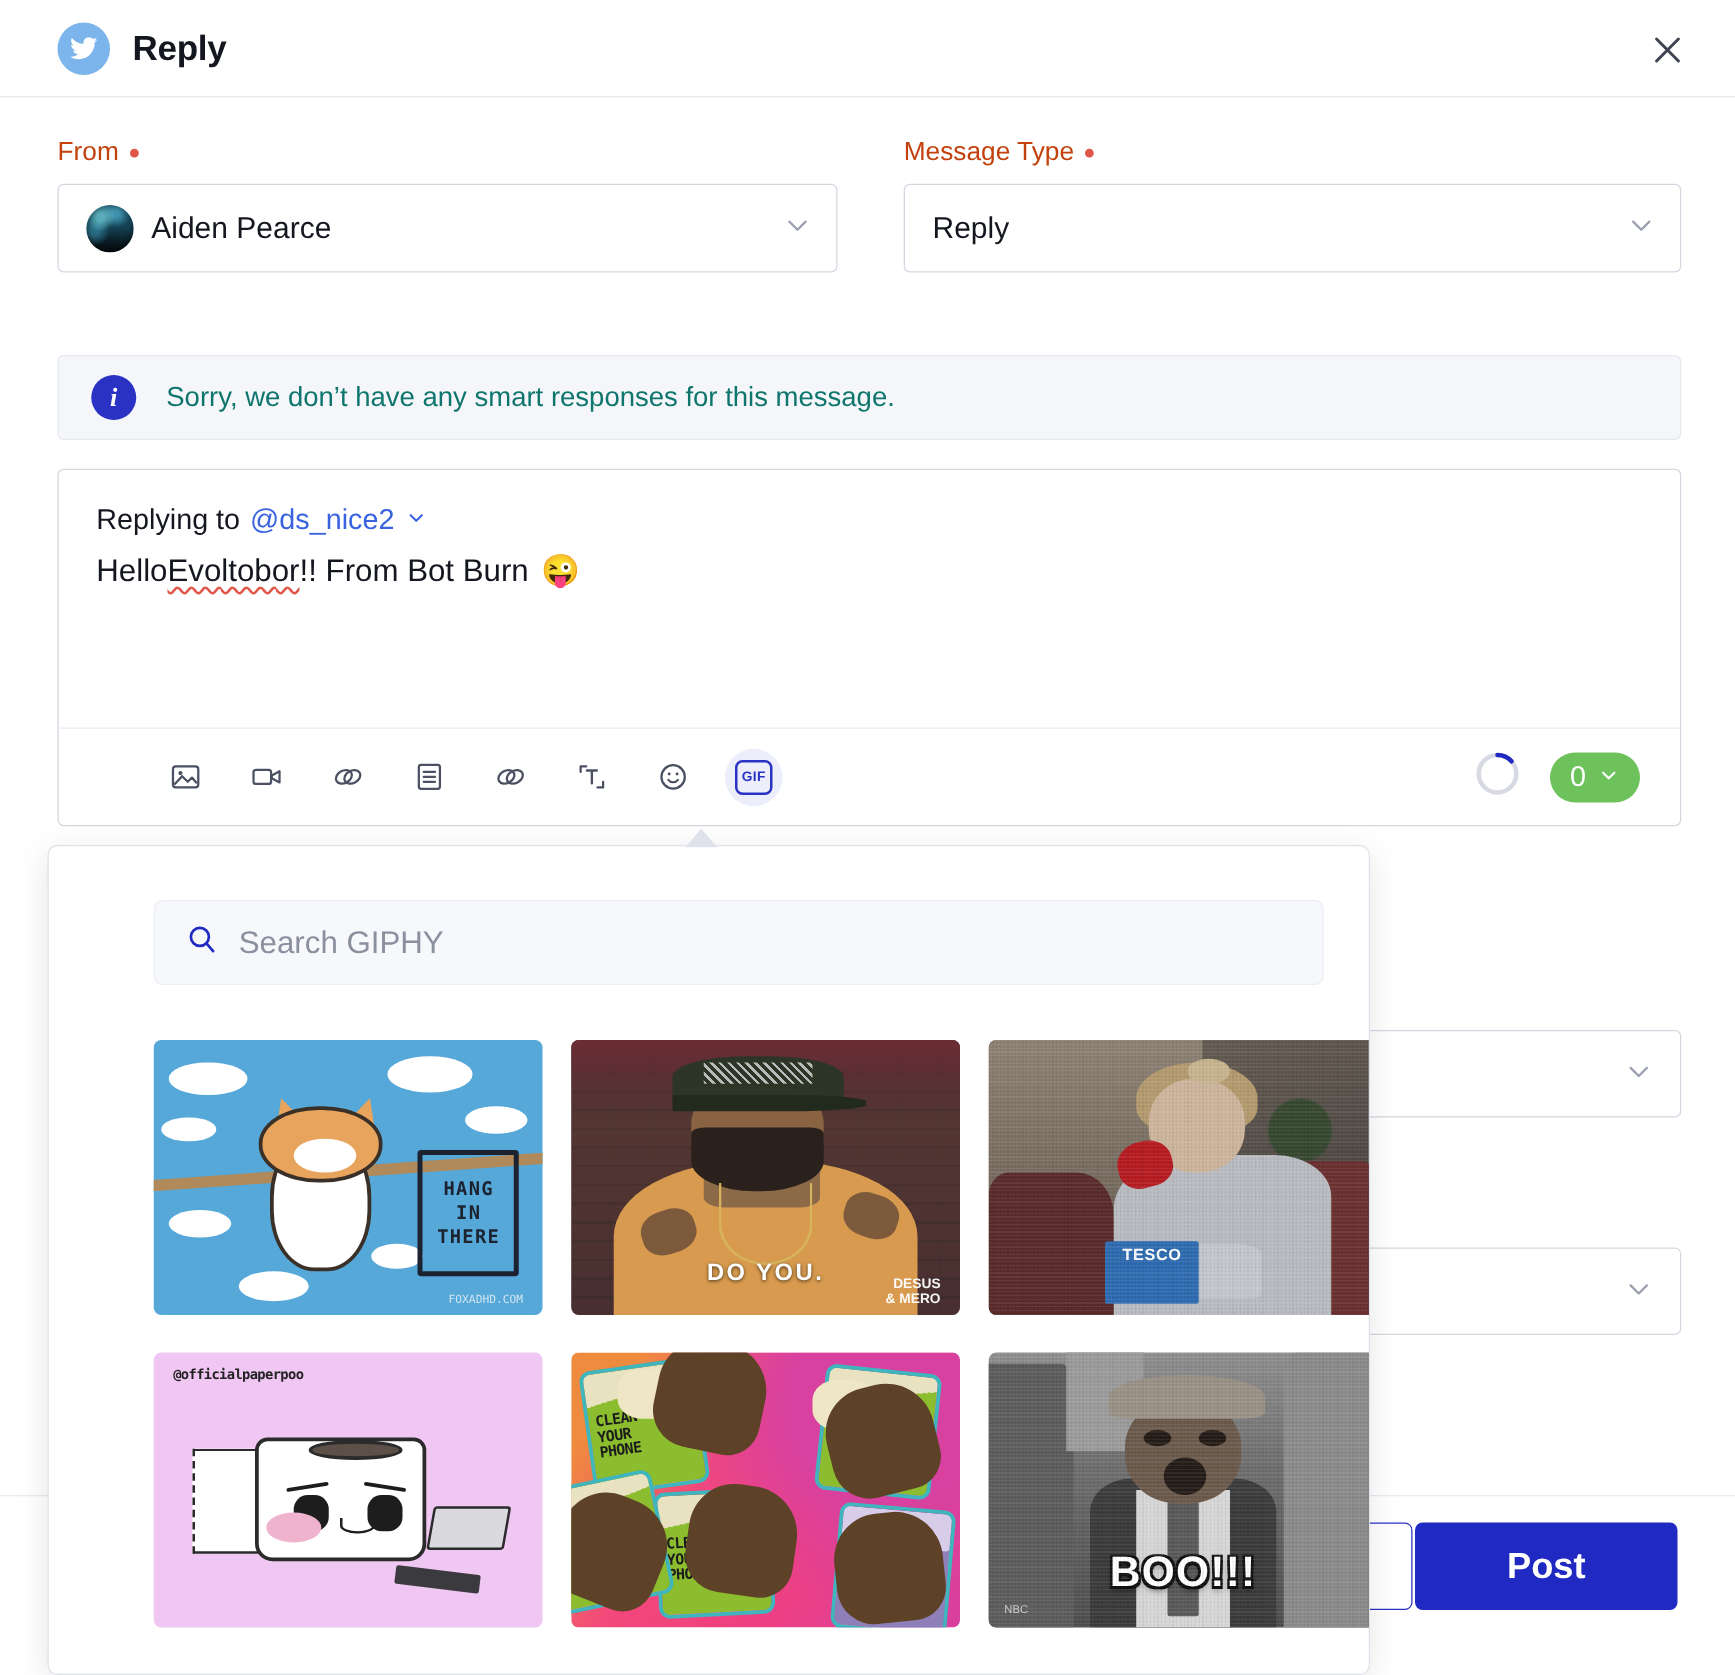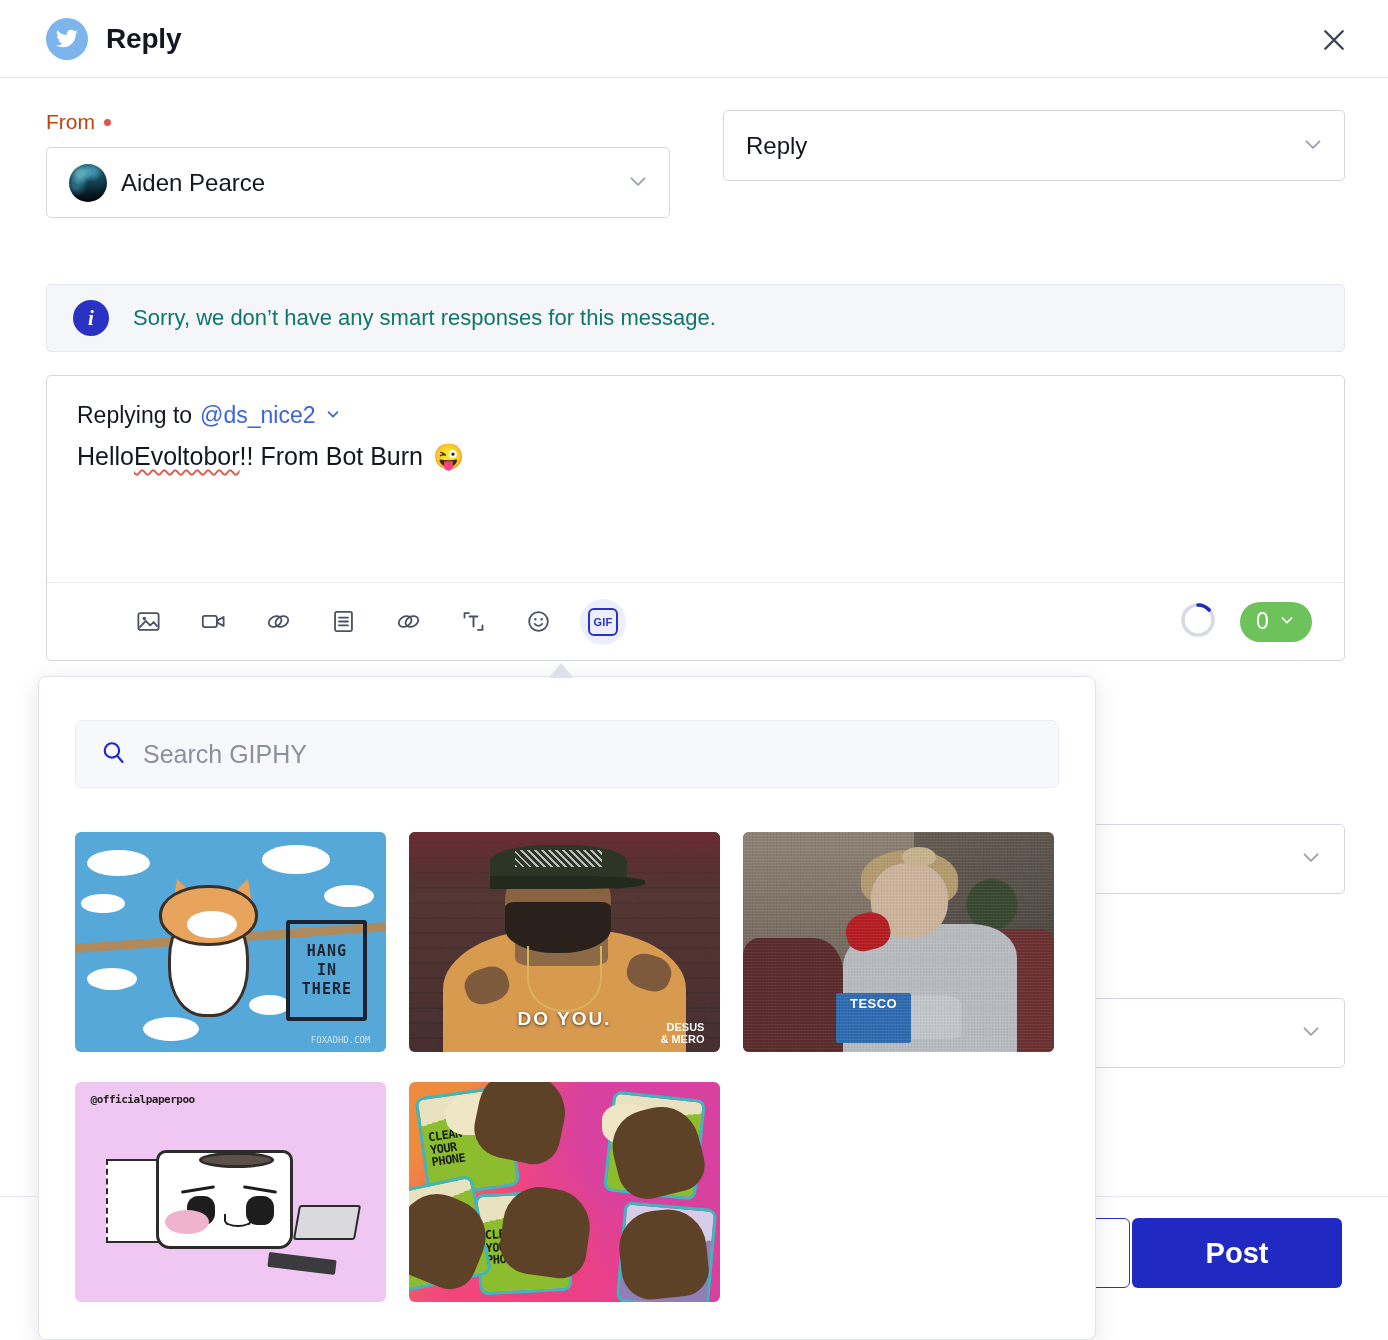--- a/index.html
+++ b/index.html
@@ -144,20 +144,21 @@
     background:#2029c2; color:#fff; font-size:29px; font-weight:bold;
     display:flex; align-items:center; justify-content:center; cursor:pointer;
   }
 
   
   .popover {
     position:absolute; left:38px; top:676px; width:1058px; height:664px;
     background:#fff; border:1px solid #dfe2ea; border-radius:8px;
     box-shadow: 0 6px 26px rgba(20,23,31,.10);
     overflow:hidden;
+    padding-left:48px;
   }
   .pop-arrow {
     position:absolute; left:548px; top:663px; width:26px; height:15px;
     background:#fff; z-index:3;
     clip-path: polygon(50% 0, 100% 100%, 0 100%);
     border:none;
   }
   .pop-arrow::before{
     content:""; position:absolute; left:-1px; top:-1px; width:28px; height:17px;
     background:#dfe2ea;
@@ -396,20 +397,24 @@
         <span class="val">Aiden Pearce</span>
         <span class="chev">
           <svg width="26" height="26" viewBox="0 0 24 24" aria-hidden="true">
             <path d="M6 9.5 L12 15.5 L18 9.5" stroke="#9aa0ae" stroke-width="1.7" fill="none" stroke-linecap="round" stroke-linejoin="round"></path>
           </svg>
         </span>
       </div>
     </div>
 
     <div class="field mtype">
+      <div class="field-label">
+        <span>Message Type</span>
+        <span class="req-dot"></span>
+      </div>
       <div class="select-box">
         <span class="val">Reply</span>
         <span class="chev">
           <svg width="26" height="26" viewBox="0 0 24 24" aria-hidden="true">
             <path d="M6 9.5 L12 15.5 L18 9.5" stroke="#9aa0ae" stroke-width="1.7" fill="none" stroke-linecap="round" stroke-linejoin="round"></path>
           </svg>
         </span>
       </div>
     </div>
   </div>
@@ -654,17 +659,36 @@
         <span class="phone" style="left:-6%;top:46%;transform:rotate(-12deg);"></span>
         <span class="wipe" style="left:12%;top:6%;"></span>
         <span class="wipe" style="right:22%;top:10%;"></span>
         <span class="hand" style="left:22%;top:-4%;transform:rotate(12deg);"></span>
         <span class="hand" style="right:6%;top:12%;transform:rotate(-14deg);"></span>
         <span class="hand" style="left:30%;top:48%;transform:rotate(8deg);"></span>
         <span class="hand" style="left:-4%;top:52%;transform:rotate(22deg);"></span>
         <span class="hand" style="right:4%;top:58%;transform:rotate(-6deg);"></span>
       </div>
 
+      <div class="gif-cell g6">
+        <span class="bgfig" style="left:-4%;top:4%;width:26%;height:96%;background:#5d5d5d"></span>
+        <span class="bgfig" style="right:-4%;top:0%;width:28%;height:100%;background:#8b8b8b"></span>
+        <span class="bgfig" style="left:20%;top:-4%;width:20%;height:40%;background:#9b9b9b"></span>
+        <span class="vest"></span>
+        <span class="shirt"></span>
+        <span class="tie"></span>
+        <span class="face"></span>
+        <span class="cap"></span>
+        <span class="eye" style="left:40%;top:28%;"></span>
+        <span class="eye" style="left:54%;top:28%;"></span>
+        <span class="mouth"></span>
+        <span class="boo">BOO!!!</span>
+        <span class="nbc">
+          <span class="peacock"></span>
+          <span>NBC</span>
+        </span>
+        <span class="grain"></span>
+      </div>
 
     </div>
   </div>
 
 </div>
 
 </body></html>

